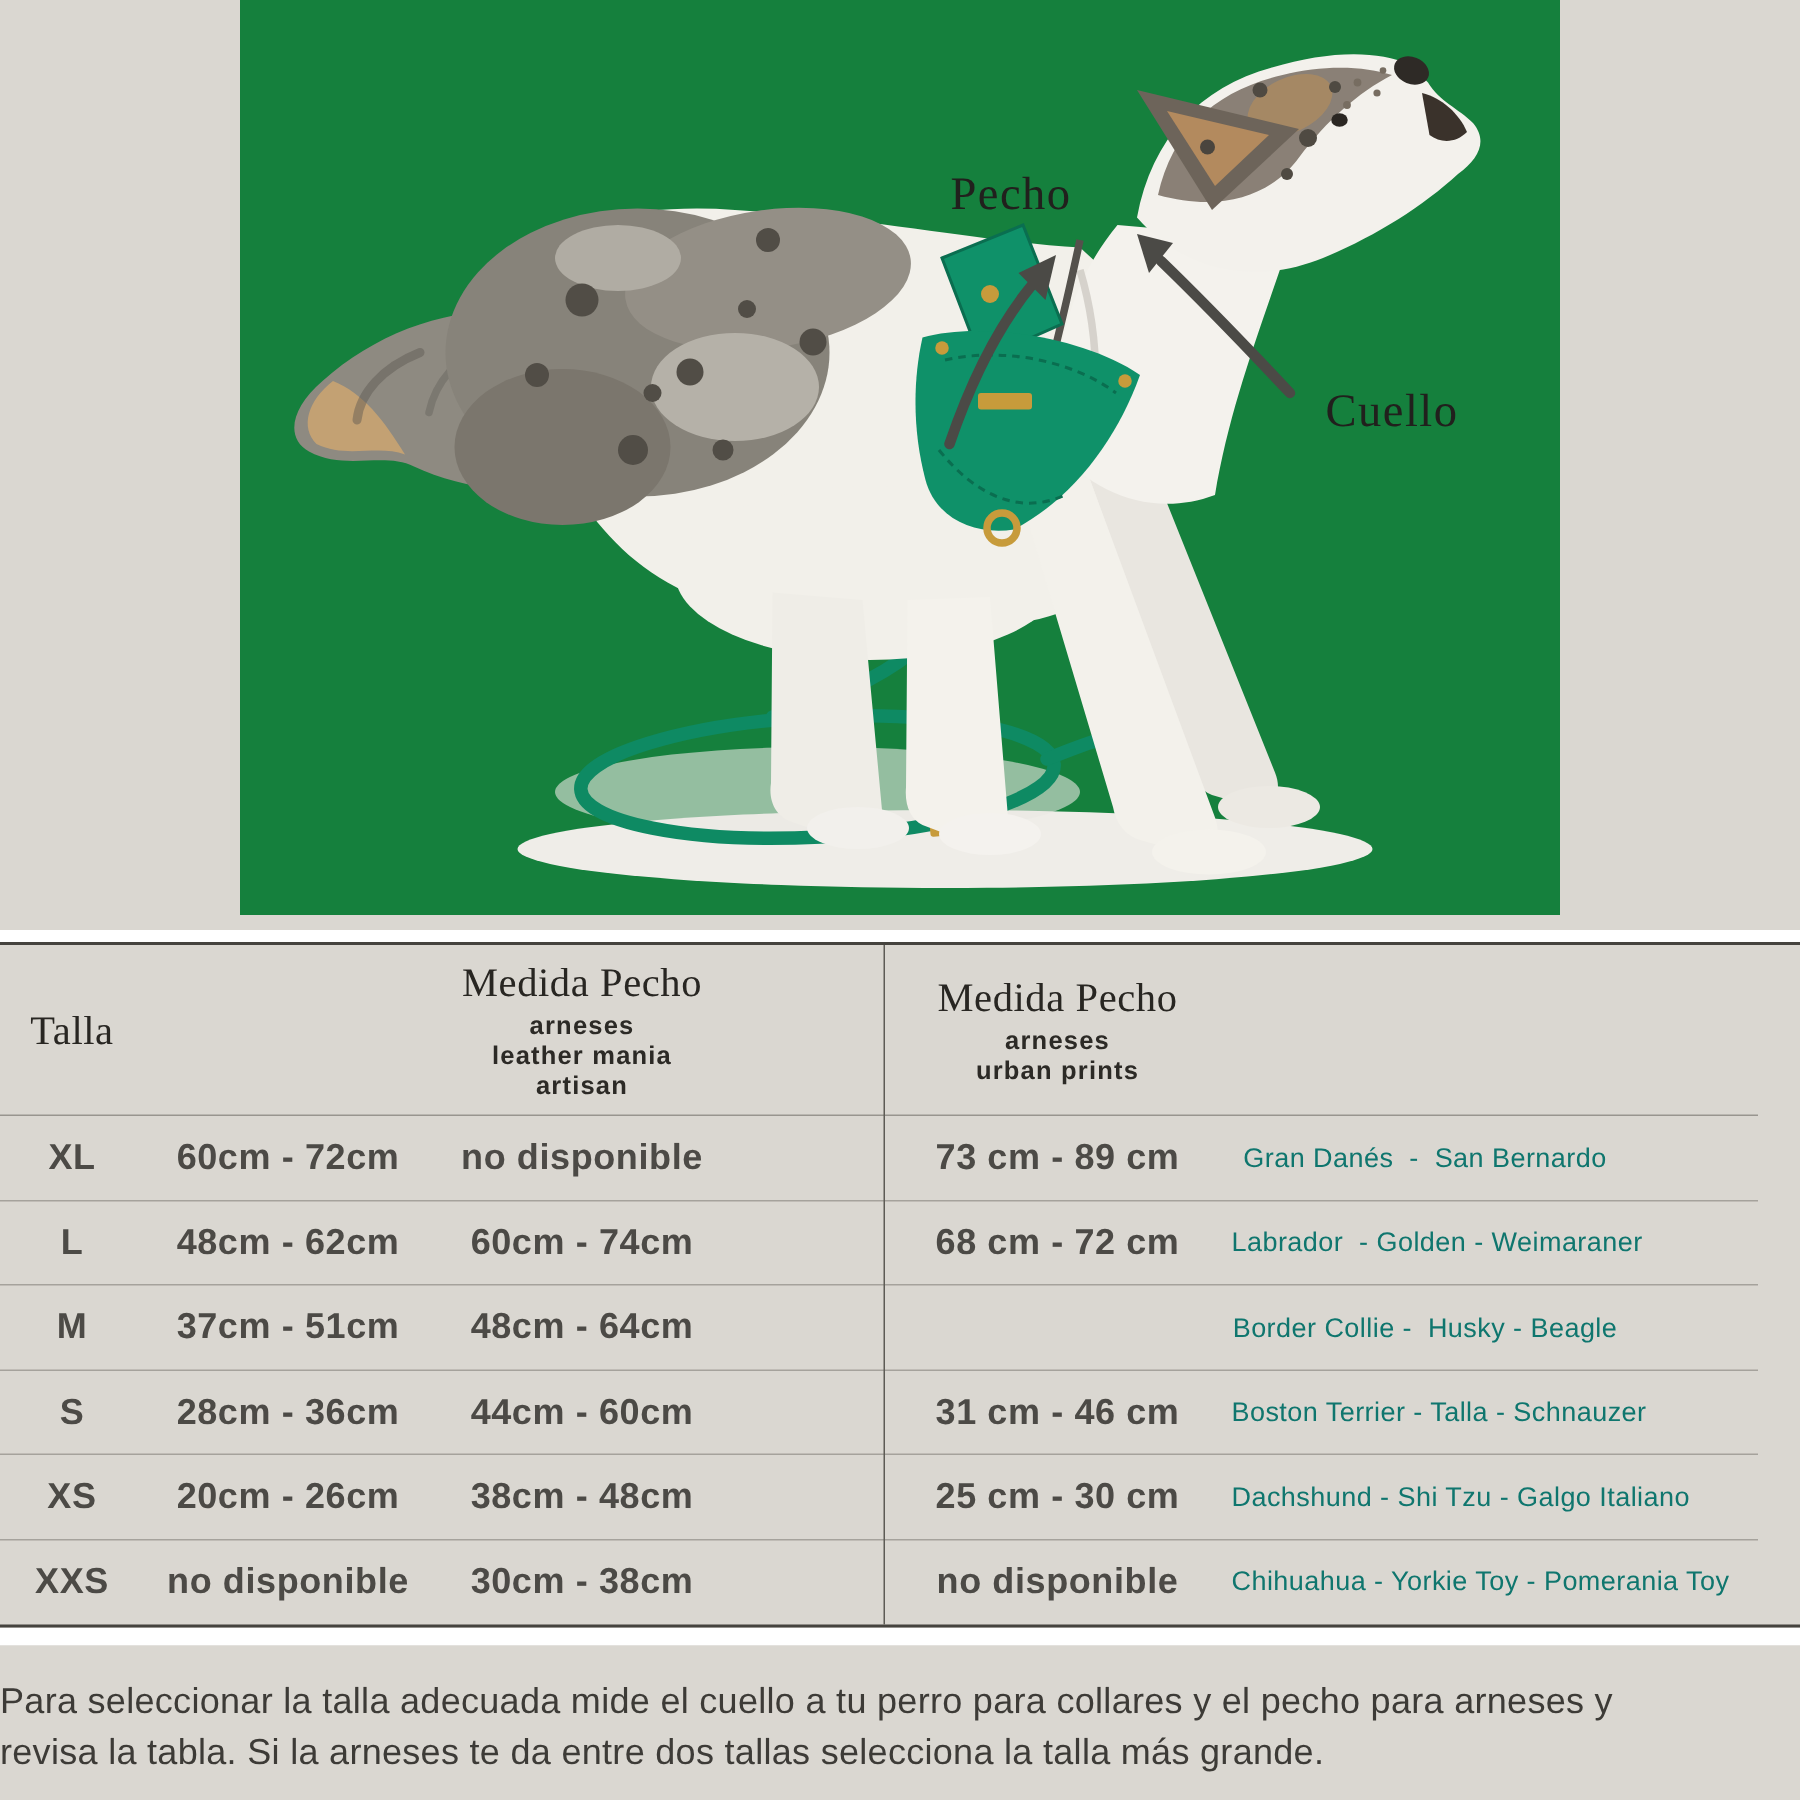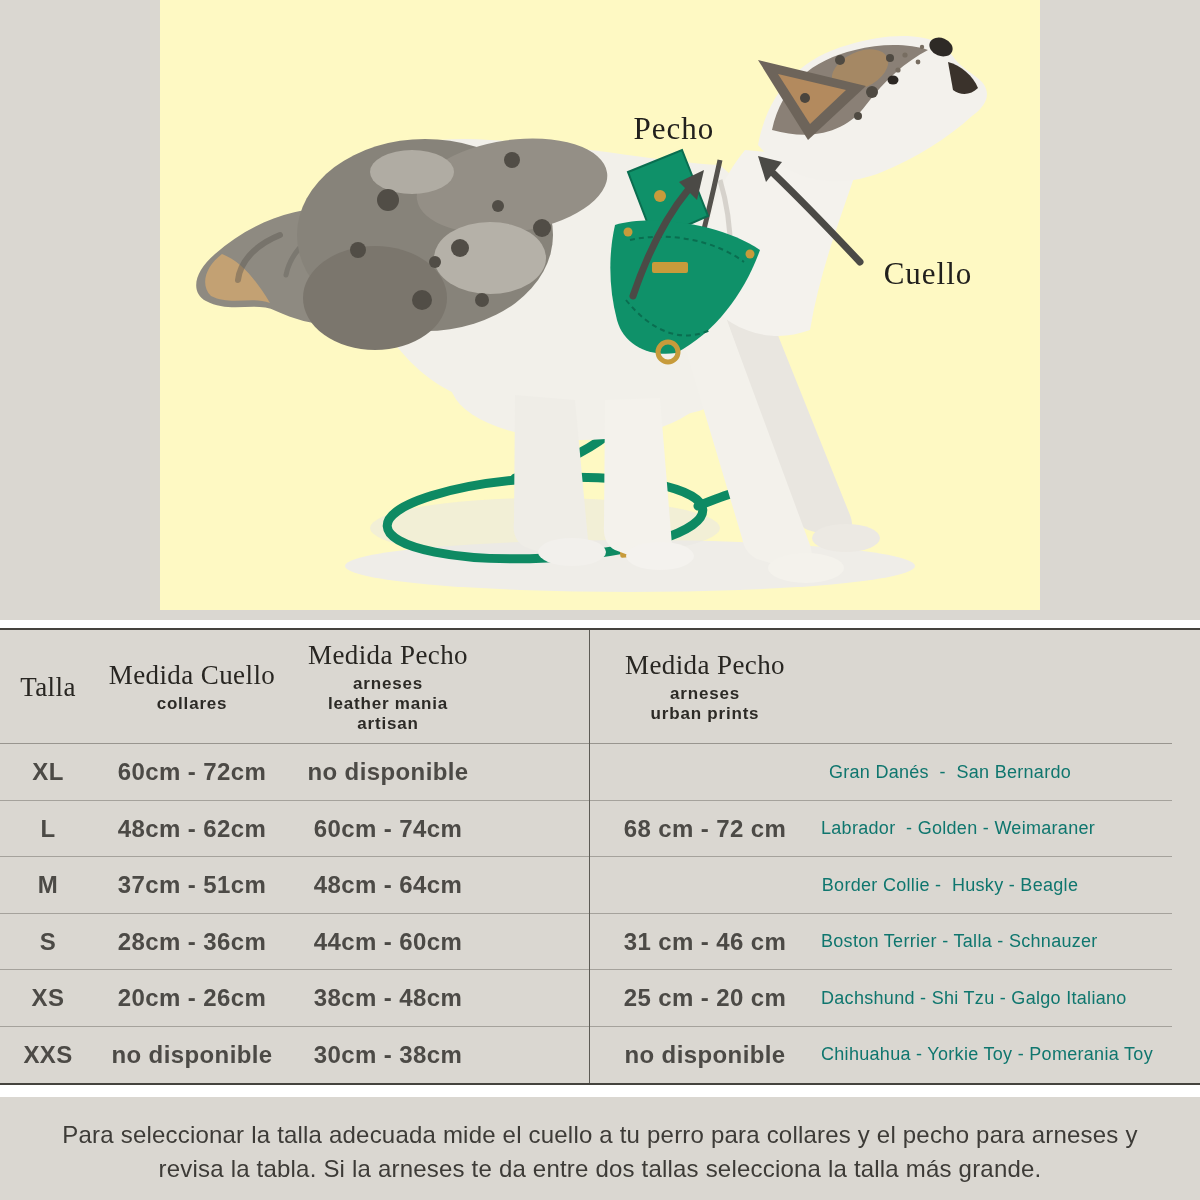--- a/index.html
+++ b/index.html
@@ -1,21 +1,21 @@
 <!DOCTYPE html>
 <html><head>
 <meta charset="utf-8">
 <style>
   html,body{margin:0;padding:0;background:#ffffff;}
   body{width:1200px;height:1200px;font-family:"Liberation Sans",sans-serif;}
   .canvas{width:1200px;height:1200px;background:#dad7d1;position:relative;overflow:hidden;}
 
   
   .hero{height:620px;background:#dad7d1;position:relative;}
-  .photo{position:absolute;left:160px;top:0;width:880px;height:610px;background:#fef9c3;}
+  .photo{position:absolute;left:160px;top:0;width:880px;height:610px;background:#15803d;}
   .photo svg{display:block;width:880px;height:610px;}
 
   .gap{height:8px;background:#ffffff;}
   .gap.g2{height:12px;}
 
   
   .table-sec{height:457px;background:#dad7d1;position:relative;box-sizing:border-box;
              border-top:2px solid #45433e;border-bottom:2px solid #45433e;}
   .thead,.trow{display:grid;grid-template-columns:96px 192px 200px 101px 232px 258px 121px;
                align-items:center;position:relative;}
@@ -26,21 +26,21 @@
   .c1{grid-column:1}.c2{grid-column:2}.c3{grid-column:3}.c4{grid-column:5}.c5{grid-column:6}
   .cell{text-align:center;}
   .serif{font-family:"Liberation Serif","DejaVu Serif",serif;font-size:27px;color:#282622;letter-spacing:.4px;}
   .sub{font-weight:bold;font-size:17px;letter-spacing:.8px;color:#2c2a26;white-space:pre-line;line-height:20px;margin-top:3px;font-family:"Liberation Sans",sans-serif;}
   .val{font-size:24px;color:#4c4a46;letter-spacing:.4px;font-weight:bold;}
   .ref{font-size:18px;color:#0f766e;letter-spacing:.3px;white-space:pre;}
   .vline{position:absolute;left:589px;top:0;bottom:0;width:1px;background:#5d5b55;}
 
   
   .note{height:103px;background:#dad7d1;box-sizing:border-box;padding-top:21px;
-        text-align:center;font-size:24px;color:#3d3b37;line-height:34px;letter-spacing:.2px;}
+        text-align:left;font-size:24px;color:#3d3b37;line-height:34px;letter-spacing:.2px;}
 
   .svg-label{font-family:"Liberation Serif","DejaVu Serif",serif;font-size:31px;fill:#21201d;letter-spacing:1px;}
 </style>
 </head>
 <body>
 
 <div class="canvas">
 
   <section class="hero">
     <div class="photo">
@@ -154,41 +154,38 @@
         <text x="768" y="284" text-anchor="middle" class="svg-label">Cuello</text>
       </svg>
     </div>
   </section>
 
   <div class="gap"></div>
 
   <section class="table-sec">
     <div class="thead lined">
       <div class="cell c1 serif">Talla</div>
-      <div class="cell c2">
-        <div class="serif">Medida Cuello</div>
-        <div class="sub">collares</div>
-      </div>
       <div class="cell c3">
         <div class="serif">Medida Pecho</div>
         <div class="sub">arneses
 leather mania
 artisan</div>
       </div>
       <div class="cell c4">
         <div class="serif">Medida Pecho</div>
         <div class="sub">arneses
 urban prints</div>
       </div>
     </div>
 
     <div class="trow lined">
       <div class="cell c1 val">XL</div>
       <div class="cell c2 val">60cm - 72cm</div>
       <div class="cell c3 val">no disponible</div>
+      <div class="cell c4 val">73 cm - 89 cm</div>
       <div class="cell c5 ref">Gran Danés  -  San Bernardo</div>
     </div>
 
     <div class="trow lined">
       <div class="cell c1 val">L</div>
       <div class="cell c2 val">48cm - 62cm</div>
       <div class="cell c3 val">60cm - 74cm</div>
       <div class="cell c4 val">68 cm - 72 cm</div>
       <div class="cell c5 ref">Labrador  - Golden - Weimaraner</div>
     </div>
@@ -205,21 +202,21 @@
       <div class="cell c2 val">28cm - 36cm</div>
       <div class="cell c3 val">44cm - 60cm</div>
       <div class="cell c4 val">31 cm - 46 cm</div>
       <div class="cell c5 ref">Boston Terrier - Talla - Schnauzer</div>
     </div>
 
     <div class="trow lined">
       <div class="cell c1 val">XS</div>
       <div class="cell c2 val">20cm - 26cm</div>
       <div class="cell c3 val">38cm - 48cm</div>
-      <div class="cell c4 val">25 cm - 20 cm</div>
+      <div class="cell c4 val">25 cm - 30 cm</div>
       <div class="cell c5 ref">Dachshund - Shi Tzu - Galgo Italiano</div>
     </div>
 
     <div class="trow">
       <div class="cell c1 val">XXS</div>
       <div class="cell c2 val">no disponible</div>
       <div class="cell c3 val">30cm - 38cm</div>
       <div class="cell c4 val">no disponible</div>
       <div class="cell c5 ref">Chihuahua - Yorkie Toy - Pomerania Toy</div>
     </div>

